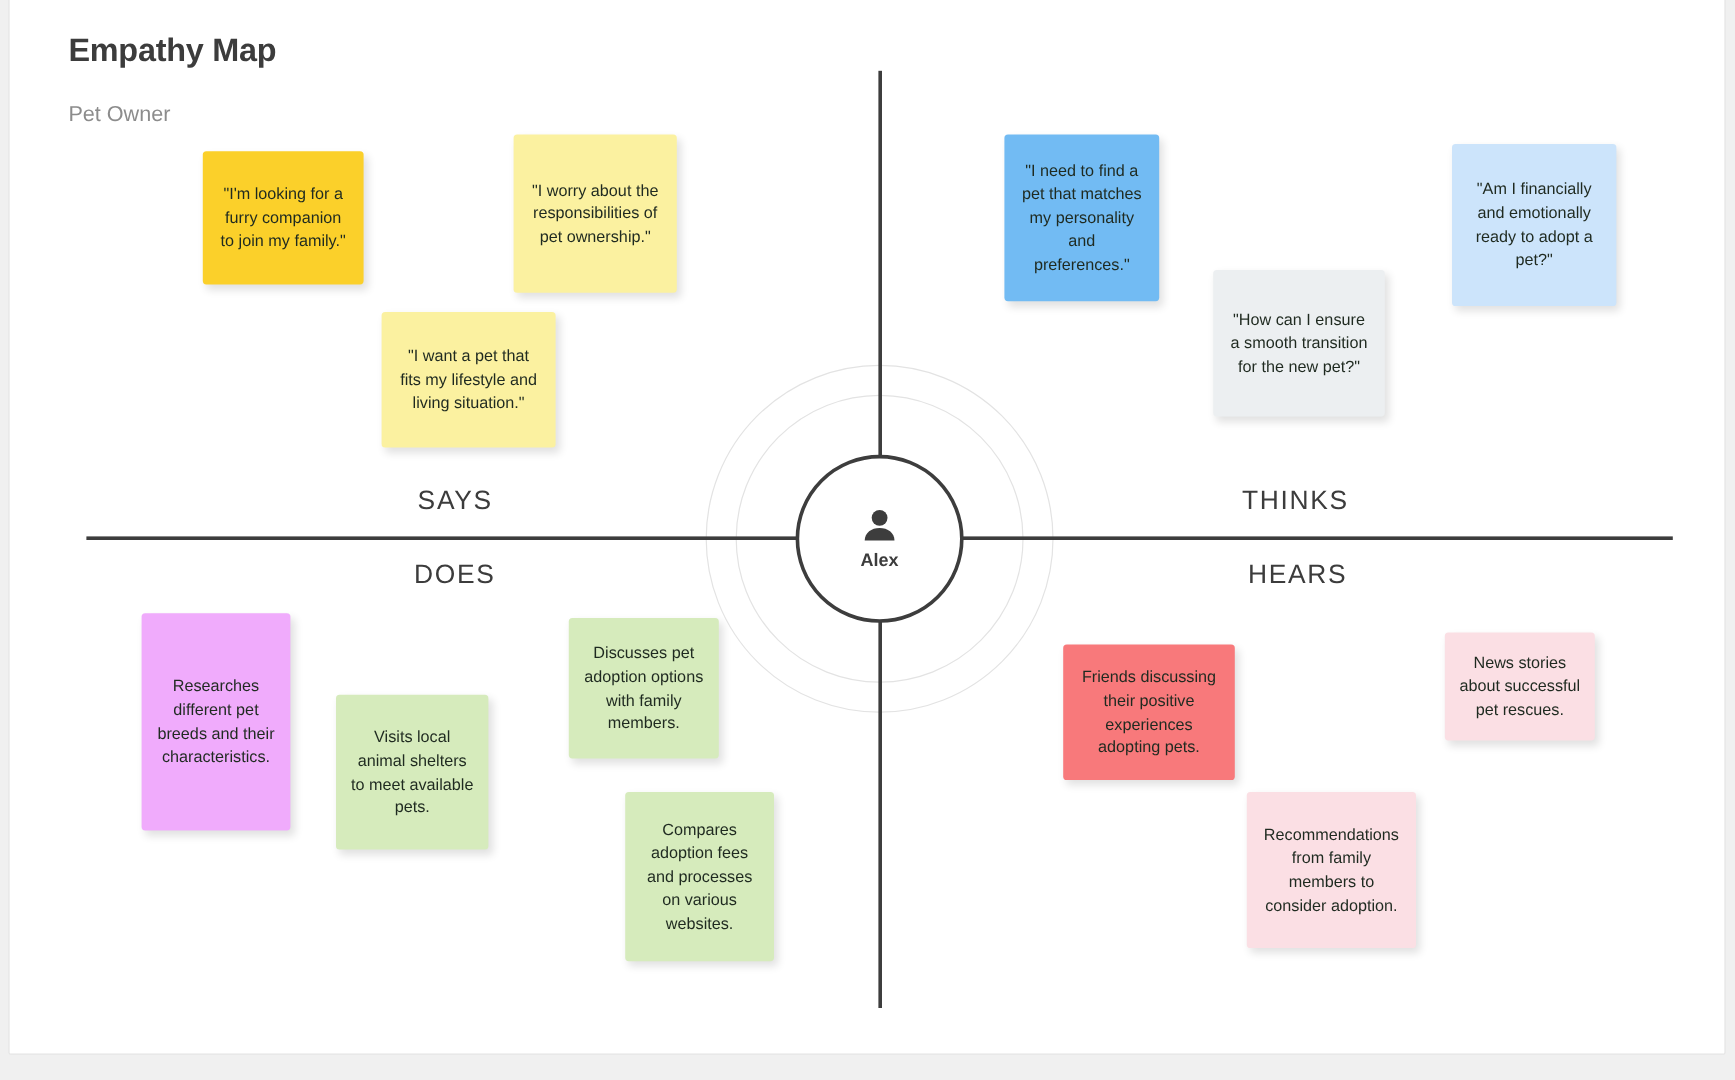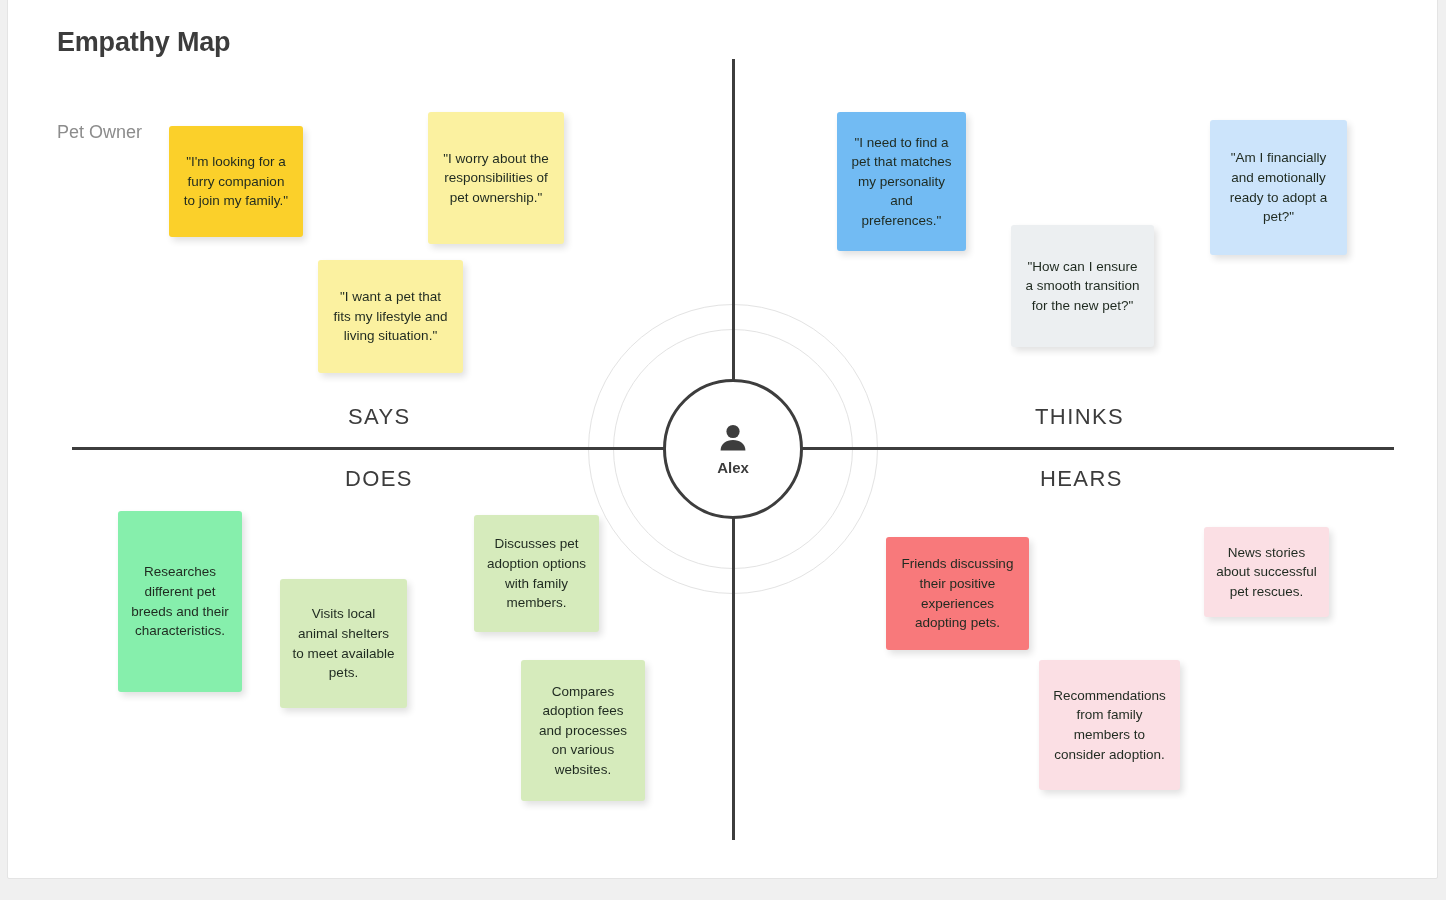--- a/index.html
+++ b/index.html
@@ -145,21 +145,21 @@
   .note span { display: block; width: 100%; }
 </style>
 </head>
 <body>
 
 <div id="stage" style="background: rgb(240, 240, 240);">
   <div id="board" style="background: rgb(255, 255, 255);">
 
     <div id="header">
       <div id="map-title" style="color: rgb(60, 60, 60);">Empathy Map</div>
-      <div id="map-subtitle" style="color: rgb(140, 140, 140); margin-top: 37px;">Pet Owner</div>
+      <div id="map-subtitle" style="color: rgb(140, 140, 140);">Pet Owner</div>
     </div>
 
     <div class="ring ring-outer" style="border-color: rgb(227, 227, 227);"></div>
     <div class="ring ring-inner" style="border-color: rgb(227, 227, 227);"></div>
 
     <div class="axis-v" style="background: rgb(61, 61, 61);"></div>
     <div class="axis-h" style="background: rgb(61, 61, 61);"></div>
 
     <div class="quad-label" id="label-says" style="color: rgb(60, 60, 60);">SAYS</div>
     <div class="quad-label" id="label-thinks" style="color: rgb(60, 60, 60);">THINKS</div>
@@ -191,21 +191,21 @@
     </div>
 
     <div class="note" style="left: 1003px; top: 226px; width: 143px; height: 122px; background: rgb(236, 239, 241);">
       <span>"How can I ensure a smooth transition for the new pet?"</span>
     </div>
 
     <div class="note" style="left: 1202px; top: 121px; width: 137px; height: 135px; background: rgb(204, 228, 251);">
       <span>"Am I financially and emotionally ready to adopt a pet?"</span>
     </div>
 
-    <div class="note" style="left: 110px; top: 512px; width: 124px; height: 181px; background: #86efac;">
+    <div class="note" style="left: 110px; top: 512px; width: 124px; height: 181px; background: #f0abfc;">
       <span>Researches different pet breeds and their characteristics.</span>
     </div>
 
     <div class="note" style="left: 272px; top: 580px; width: 127px; height: 129px; background: rgb(214, 235, 188);">
       <span>Visits local animal shelters to meet available pets.</span>
     </div>
 
     <div class="note" style="left: 466px; top: 516px; width: 125px; height: 117px; background: rgb(214, 235, 188);">
       <span>Discusses pet adoption options with family members.</span>
     </div>

